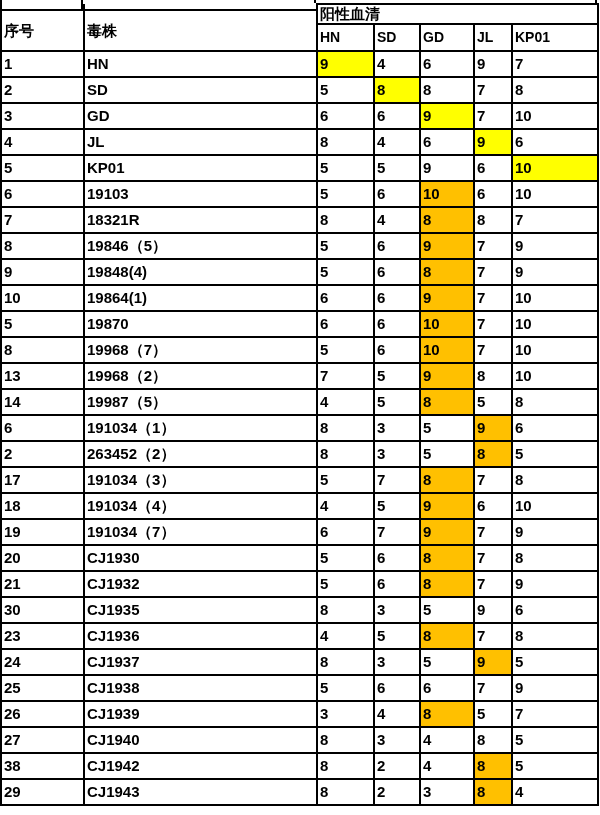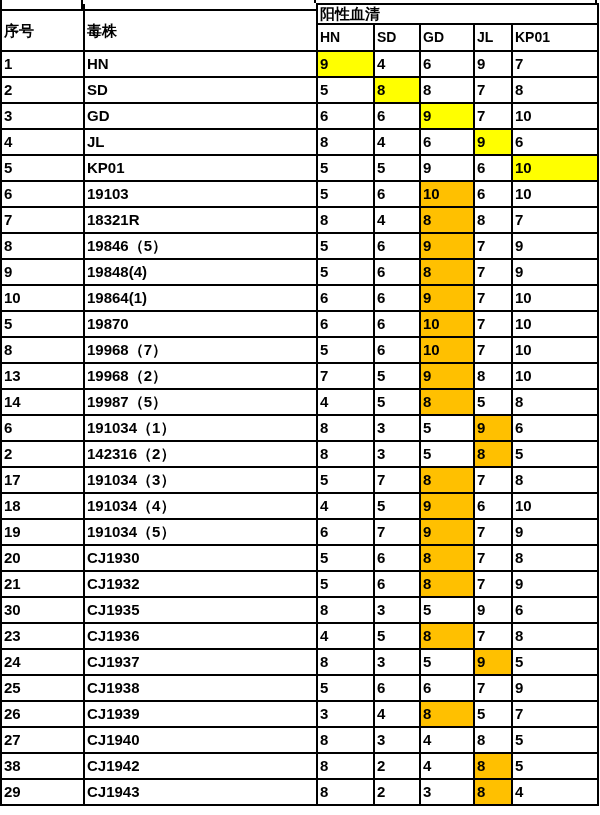--- a/index.html
+++ b/index.html
@@ -207,21 +207,21 @@
           <td>6</td>
           <td>191034（1）</td>
           <td>8</td>
           <td>3</td>
           <td>5</td>
           <td style="background: rgb(255, 192, 0);">9</td>
           <td>6</td>
         </tr>
         <tr>
           <td>2</td>
-          <td>142316（2）</td>
+          <td>263452（2）</td>
           <td>8</td>
           <td>3</td>
           <td>5</td>
           <td style="background: rgb(255, 192, 0);">8</td>
           <td>5</td>
         </tr>
         <tr>
           <td>17</td>
           <td>191034（3）</td>
           <td>5</td>
@@ -234,21 +234,21 @@
           <td>18</td>
           <td>191034（4）</td>
           <td>4</td>
           <td>5</td>
           <td style="background: rgb(255, 192, 0);">9</td>
           <td>6</td>
           <td>10</td>
         </tr>
         <tr>
           <td>19</td>
-          <td>191034（5）</td>
+          <td>191034（7）</td>
           <td>6</td>
           <td>7</td>
           <td style="background: rgb(255, 192, 0);">9</td>
           <td>7</td>
           <td>9</td>
         </tr>
         <tr>
           <td>20</td>
           <td>CJ1930</td>
           <td>5</td>

